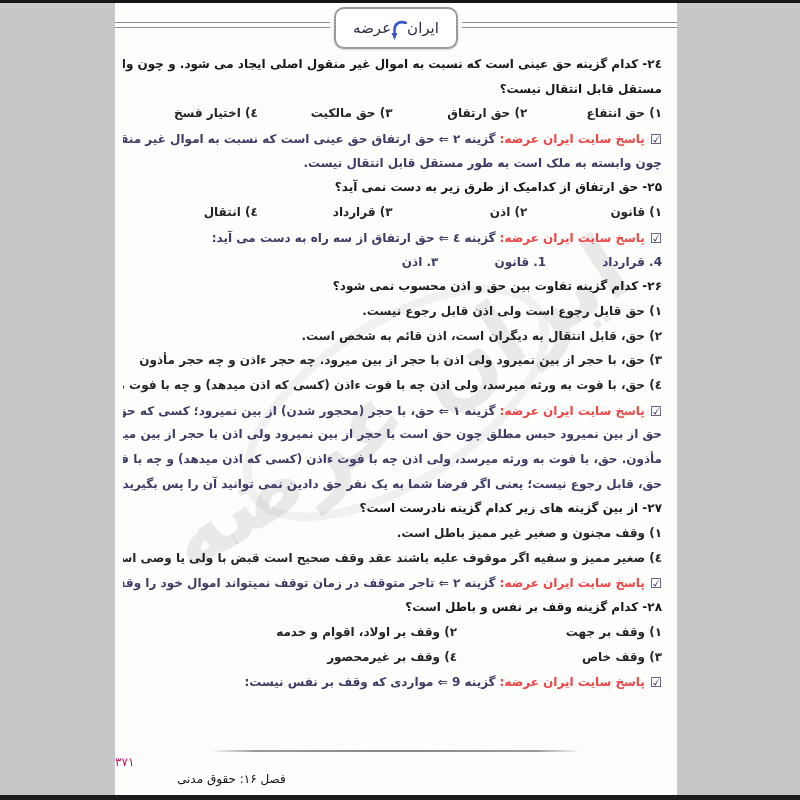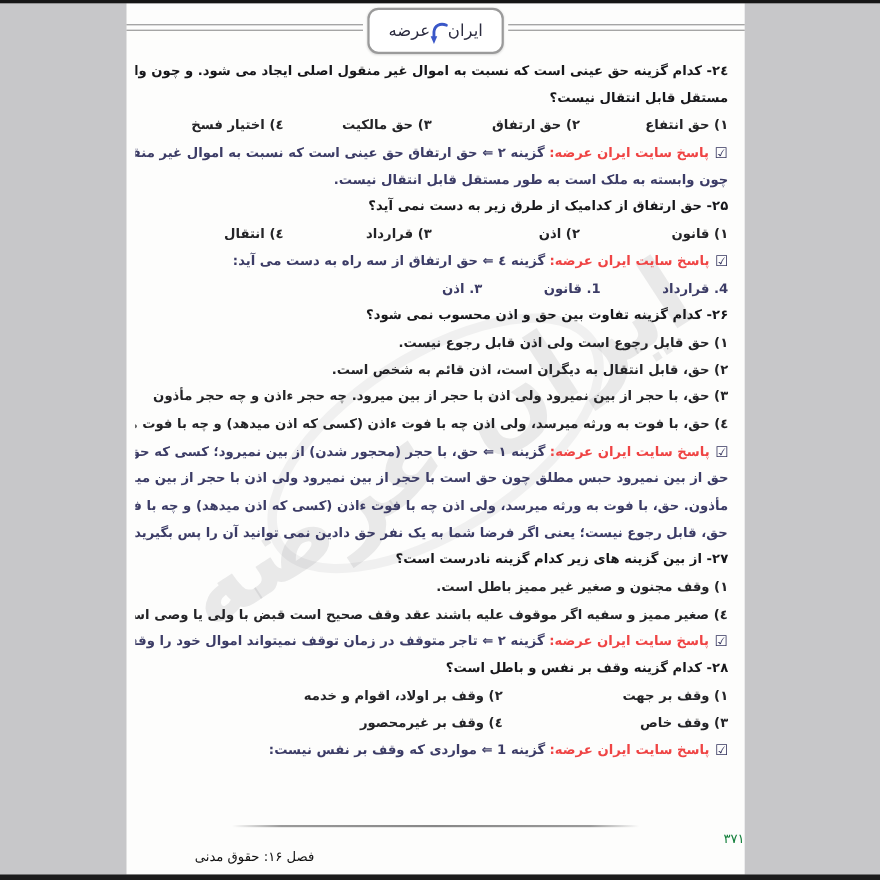--- a/index.html
+++ b/index.html
@@ -43,21 +43,21 @@
   .grid4{display:grid;grid-template-columns:repeat(4,1fr)}
   .grid2{display:grid;grid-template-columns:205px 1fr}
   .ans,.ans-text{color:#3c3c66}
   .ans-icon{font-size:13.5px;margin-inline-end:5px;position:relative;top:1px;color:#34345e}
   .ans-label{margin-inline-end:4px;color:#ef4444}
   .items{display:flex;gap:56px;padding-inline-start:0;padding-inline-end:8px}
 
   
   .divider{position:absolute;top:747px;left:96px;right:96px;height:2px;z-index:2;
     background:linear-gradient(to right, rgba(150,150,150,0), #9a9a9a 12%, #878787 50%, #9a9a9a 88%, rgba(150,150,150,0));}
-  .pagenum{position:absolute;top:752px;left:0;right:0;text-align:right;font-size:12px;color:#15803d;z-index:2}
+  .pagenum{position:absolute;top:752px;left:0;right:0;text-align:left;font-size:12px;color:#be185d;z-index:2}
   .chapter{position:absolute;top:769px;left:62px;direction:rtl;font-size:12px;font-weight:normal;color:#101010;z-index:2}
 </style>
 </head>
 <body>
 
 <div class="topbar"></div>
 <div class="botbar"></div>
 
 <div class="sheet">
 
@@ -119,19 +119,19 @@
       <div class="row ans"><span class="ans-icon">☑</span><span class="ans-label">پاسخ سایت ایران عرضه:</span><span class="ans-text">گزینه ۲ ⇐ تاجر متوقف در زمان توقف نمیتواند اموال خود را وقف کند.</span></div>
       <div class="row q">۲۸- کدام گزینه وقف بر نفس و باطل است؟</div>
       <div class="row opt grid2">
         <span class="opt-item">۱) وقف بر جهت</span>
         <span class="opt-item">۲) وقف بر اولاد، اقوام و خدمه</span>
       </div>
       <div class="row opt grid2">
         <span class="opt-item">۳) وقف خاص</span>
         <span class="opt-item">٤) وقف بر غیرمحصور</span>
       </div>
-      <div class="row ans"><span class="ans-icon">☑</span><span class="ans-label">پاسخ سایت ایران عرضه:</span><span class="ans-text">گزینه 1 ⇐ مواردی که وقف بر نفس نیست:</span></div>
+      <div class="row ans"><span class="ans-icon">☑</span><span class="ans-label">پاسخ سایت ایران عرضه:</span><span class="ans-text">گزینه 9 ⇐ مواردی که وقف بر نفس نیست:</span></div>
     </div>
 
   <div class="divider"></div>
   <div class="pagenum">۳۷۱</div>
   <div class="chapter">فصل ۱۶: حقوق مدنی</div>
 </div>
 
 </body></html>

